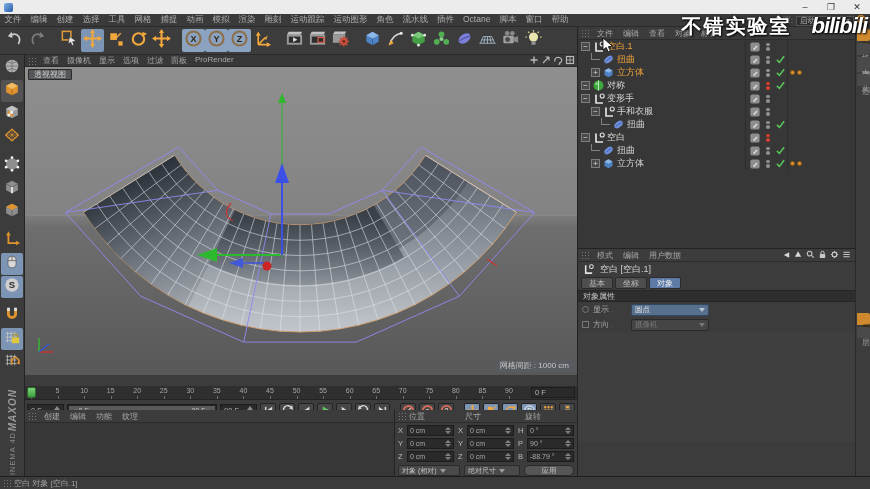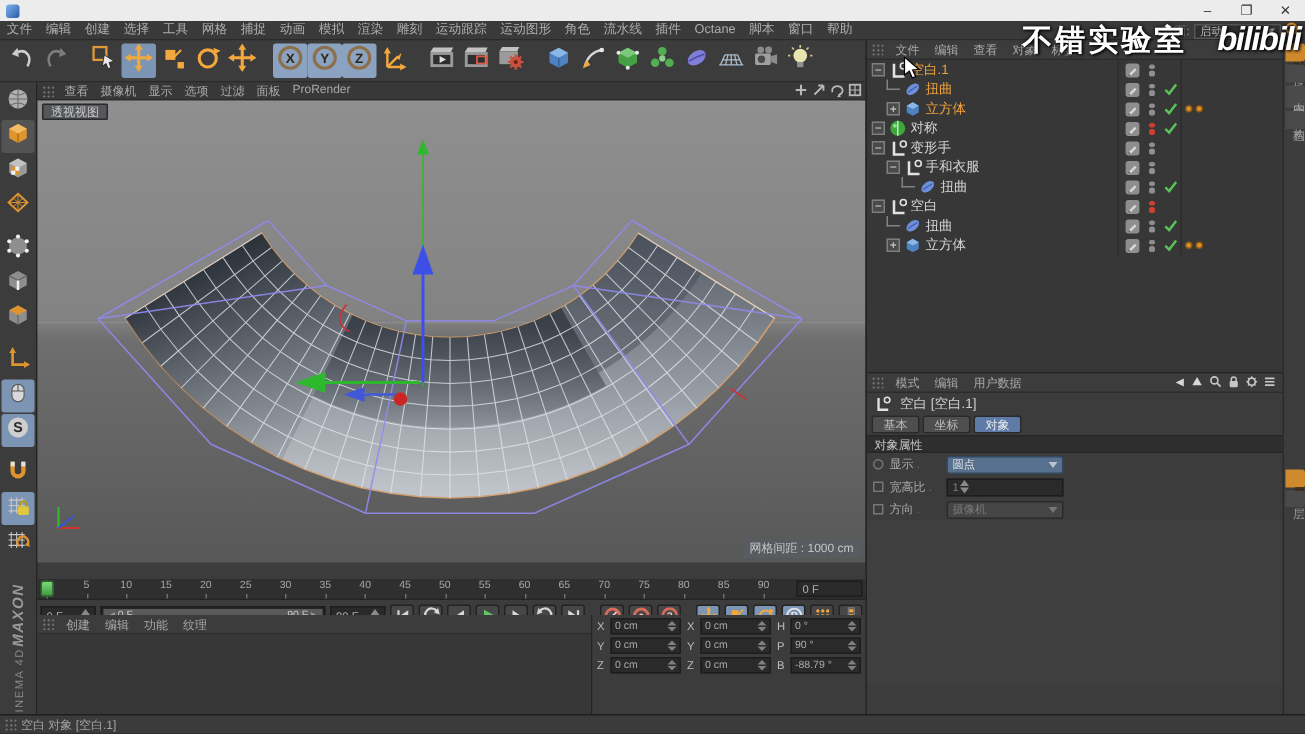--- a/index.html
+++ b/index.html
@@ -792,20 +792,26 @@
           <span class="mi">创建</span>
           <span class="mi">编辑</span>
           <span class="mi">功能</span>
           <span class="mi">纹理</span>
         </span>
     </div>
     <div class="matbody"></div>
   </div>
 
   <div class="panel coord">
+    <div class="pmenu">
+      <span class="handle"></span>
+      <span class="coord-h" style="width:56px">位置</span>
+      <span class="coord-h" style="width:60px">尺寸</span>
+      <span class="coord-h">旋转</span>
+    </div>
     <div class="coord-grid" id="coordgrid">
         <div class="ccell">
           <span class="clabel">X</span>
           <div class="cinput">
             <span>0 cm</span>
             <span class="step" style="margin-left: auto;">
               <i class="up"></i>
               <i class="dn"></i>
             </span>
           </div>
@@ -884,20 +890,31 @@
           <span class="clabel">B</span>
           <div class="cinput">
             <span>-88.79 °</span>
             <span class="step" style="margin-left: auto;">
               <i class="up"></i>
               <i class="dn"></i>
             </span>
           </div>
         </div>
       </div>
+    <div class="coord-bottom">
+      <div class="cselect" style="width:62px">
+        <span>对象 (相对)</span>
+          <i class="caret"></i>
+      </div>
+      <div class="cselect" style="width:56px">
+        <span>绝对尺寸</span>
+          <i class="caret"></i>
+      </div>
+      <div class="cbtn">应用</div>
+    </div>
   </div>
 
   <div class="rightpanel">
     <div class="pmenu">
       <span class="handle"></span>
       <span id="ommenu" style="display:flex;">
           <span class="mi">文件</span>
           <span class="mi">编辑</span>
           <span class="mi">查看</span>
           <span class="mi">对象</span>
@@ -1226,31 +1243,20 @@
           <div class="amrow">
             <span class="marker circle"></span>
             <span class="alabel">显示</span>
             <div class="amctl select">
               <span>圆点</span>
               <i class="caret"></i>
             </div>
           </div>
           <div class="amrow">
             <span class="marker "></span>
-            <span class="alabel">宽高比</span>
-            <div class="amctl input dis">
-              <span>1</span>
-              <span class="step">
-                <i class="up"></i>
-                <i class="dn"></i>
-              </span>
-            </div>
-          </div>
-          <div class="amrow">
-            <span class="marker "></span>
             <span class="alabel">方向</span>
             <div class="amctl select dis dis">
               <span>摄像机</span>
               <i class="caret"></i>
             </div>
           </div>
         </div>
       <div class="amfill"></div>
     </div>
   </div>

